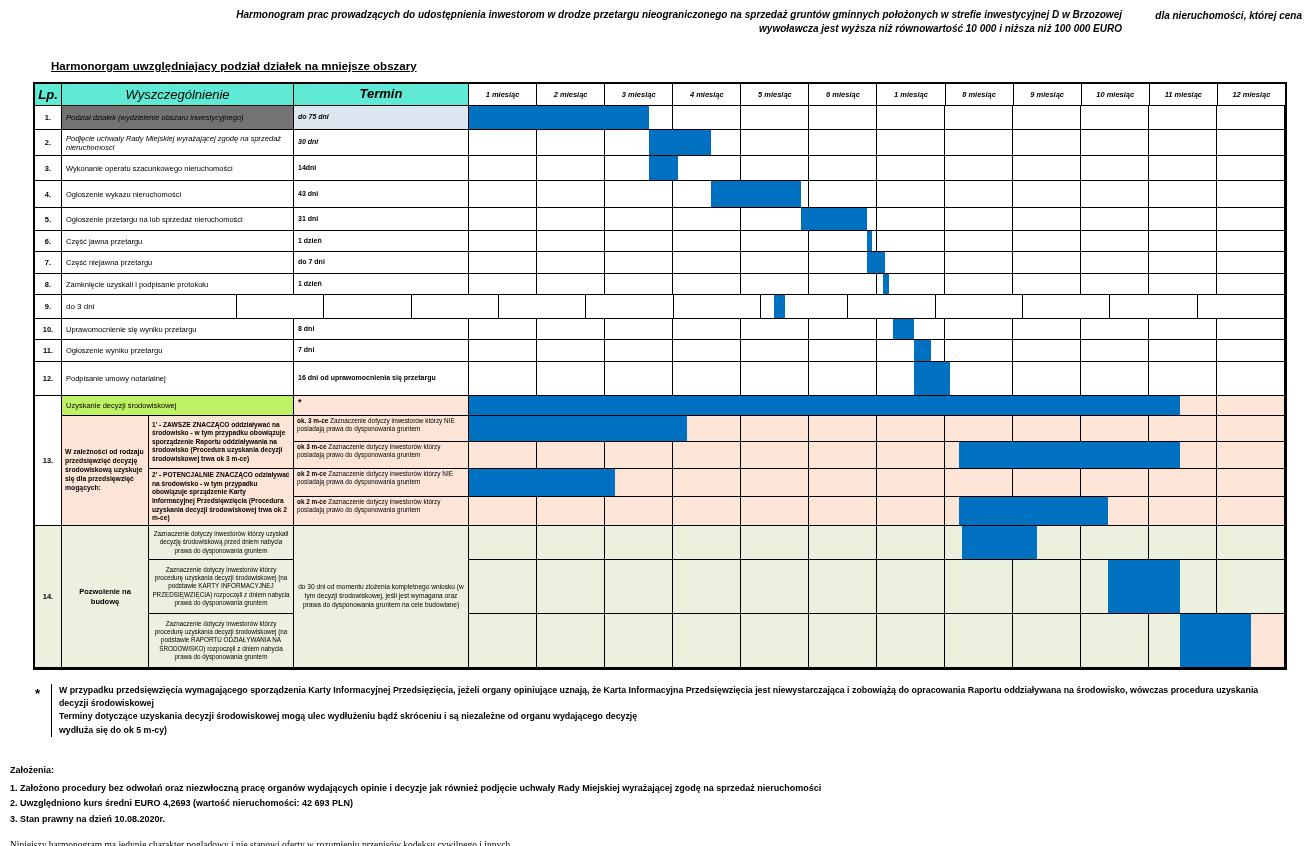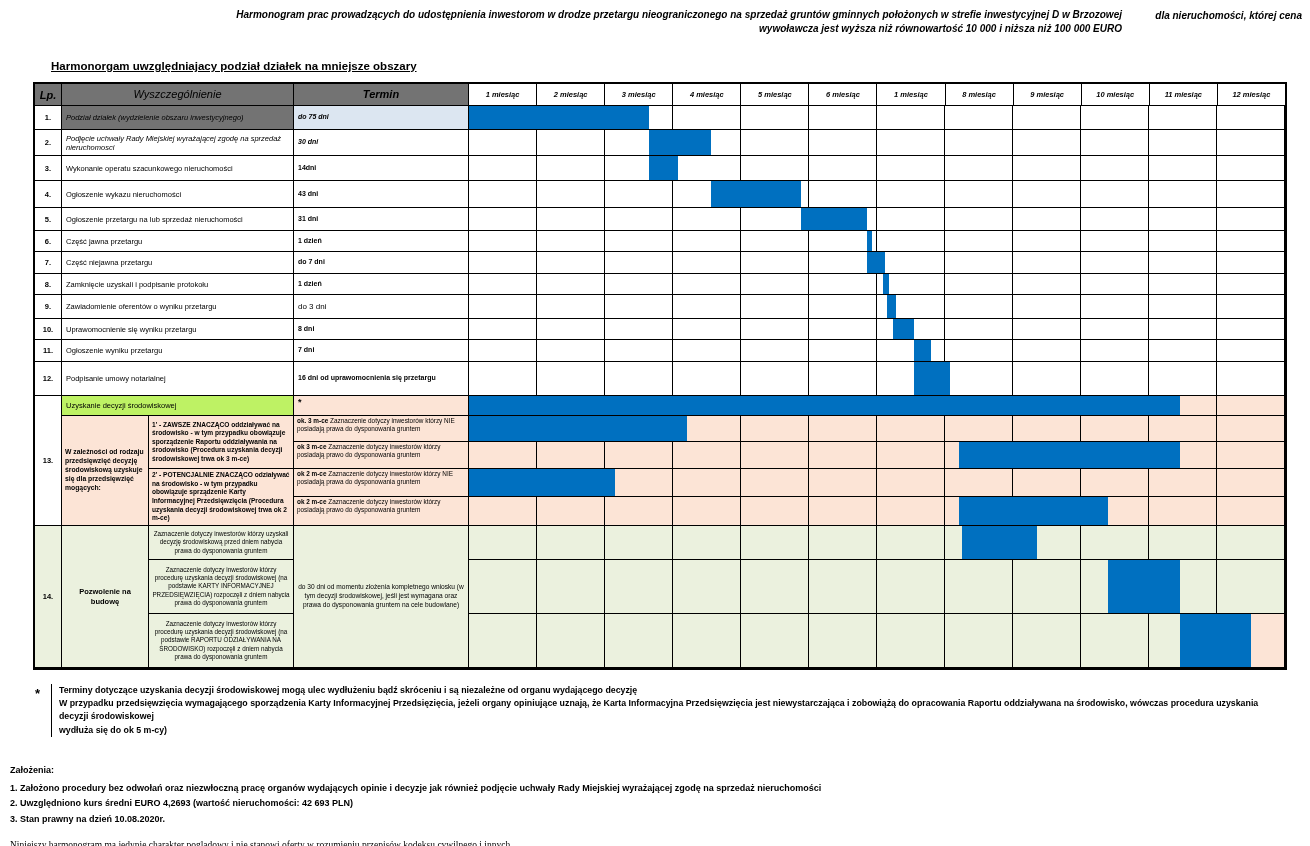--- a/index.html
+++ b/index.html
@@ -9,21 +9,21 @@
   .title-block{display:flex;padding:8px 8px 0 8px}
   .title-main{flex:1;text-align:right;font-weight:bold;font-style:italic;font-size:10px;line-height:1.4;padding-left:120px}
   .title-right{width:180px;font-weight:bold;font-style:italic;font-size:10px;text-align:right;padding-top:2px}
   .subtitle{margin:24px 0 10px 51px;font-size:11.5px;font-weight:bold;text-decoration:underline}
   .gtable{margin-left:33px;width:1254px;border:2px solid #000;background:#fff}
   .trow{display:flex;width:100%}
   .cell{border-right:1px solid #000;border-bottom:1px solid #000;overflow:hidden}
   .lp{width:27px;font-size:7.5px;font-weight:bold;display:flex;align-items:center;justify-content:center;flex:none}
   .item{width:232px;font-size:7.5px;font-weight:normal;padding:1px 4px;display:flex;align-items:center;flex:none;line-height:1.2}
   .term{width:175px;font-size:7px;font-weight:bold;padding:1px 4px;display:flex;align-items:center;flex:none;line-height:1.25}
-  .hl{background:#737373;font-style:italic;justify-content:center;text-align:center;font-size:11px}
+  .hl{background:#5eead4;font-style:italic;justify-content:center;text-align:center;font-size:13px}
   .chart{flex:1;display:flex;position:relative;border-bottom:1px solid #000;overflow:hidden}
   .ccell{flex:1;border-right:1px solid #000}
   .ccell:last-child{border-right:none}
   .mh{display:flex;align-items:center;justify-content:center;font-size:7.5px;font-weight:bold;font-style:italic;text-align:center}
   .bar{position:absolute;top:0;bottom:0;background:#0070c0}
   .g13,.g14{display:flex;width:100%}
   .gcol{display:flex;flex-direction:column;flex:1;min-width:0}
   .grow{display:flex;min-width:0}
   .side{width:87px;font-size:6.8px;font-weight:bold;padding:2px 3px;display:flex;align-items:center;flex:none;line-height:1.3}
   .desc13{width:145px;font-size:6.6px;font-weight:bold;padding:2px 3px;display:flex;align-items:center;flex:none;line-height:1.3}
@@ -228,21 +228,20 @@
           <div class="ccell"></div>
           <div class="ccell"></div>
           <div class="ccell"></div>
           <div class="ccell"></div>
           <div class="ccell"></div>
           <div class="bar" style="left: 50.75%; width: 0.666667%; background: rgb(0, 112, 192);"></div>
         </div>
       </div>
       <div class="trow" style="height: 24px;">
         <div class="cell lp">9.</div>
-        <div class="cell item">Zawiadomienie oferentów o wyniku przetargu</div>
         <div class="cell term" style="font-weight: normal; font-size: 8px;">do 3 dni</div>
         <div class="chart">
           <div class="ccell"></div>
           <div class="ccell"></div>
           <div class="ccell"></div>
           <div class="ccell"></div>
           <div class="ccell"></div>
           <div class="ccell"></div>
           <div class="ccell"></div>
           <div class="ccell"></div>
@@ -485,22 +484,22 @@
               <div class="bar" style="left: 87.0833%; width: 8.75%; background: rgb(0, 112, 192);"></div>
             </div>
           </div>
         </div>
       </div>
     </div>
 
   <div class="footnote">
     <div class="fn-star">*</div>
     <div class="fn-body">
+      <div>W przypadku przedsięwzięcia wymagającego sporządzenia Karty Informacyjnej Przedsięzięcia, jeżeli organy opiniujące uznają, że Karta Informacyjna Przedsięwzięcia jest niewystarczająca i zobowiążą do opracowania Raportu oddziaływana na środowisko, wówczas procedura uzyskania decyzji środowiskowej</div>
       <div>Terminy dotyczące uzyskania decyzji środowiskowej mogą ulec wydłużeniu bądź skróceniu i są niezależne od organu wydającego decyzję</div>
-      <div>W przypadku przedsięwzięcia wymagającego sporządzenia Karty Informacyjnej Przedsięzięcia, jeżeli organy opiniujące uznają, że Karta Informacyjna Przedsięwzięcia jest niewystarczająca i zobowiążą do opracowania Raportu oddziaływana na środowisko, wówczas procedura uzyskania decyzji środowiskowej</div>
       <div>wydłuża się do ok 5 m-cy)</div>
     </div>
   </div>
 
   <div class="assumptions">
     <div class="ass-title">Założenia:</div>
     <div>1. Założono procedury bez odwołań oraz niezwłoczną pracę organów wydających opinie i decyzje jak również podjęcie uchwały Rady Miejskiej wyrażającej zgodę na sprzedaż nieruchomości</div>
     <div>2. Uwzględniono kurs średni EURO 4,2693 (wartość nieruchomości: 42 693 PLN)</div>
     <div>3. Stan prawny na dzień 10.08.2020r.</div>
   </div>

